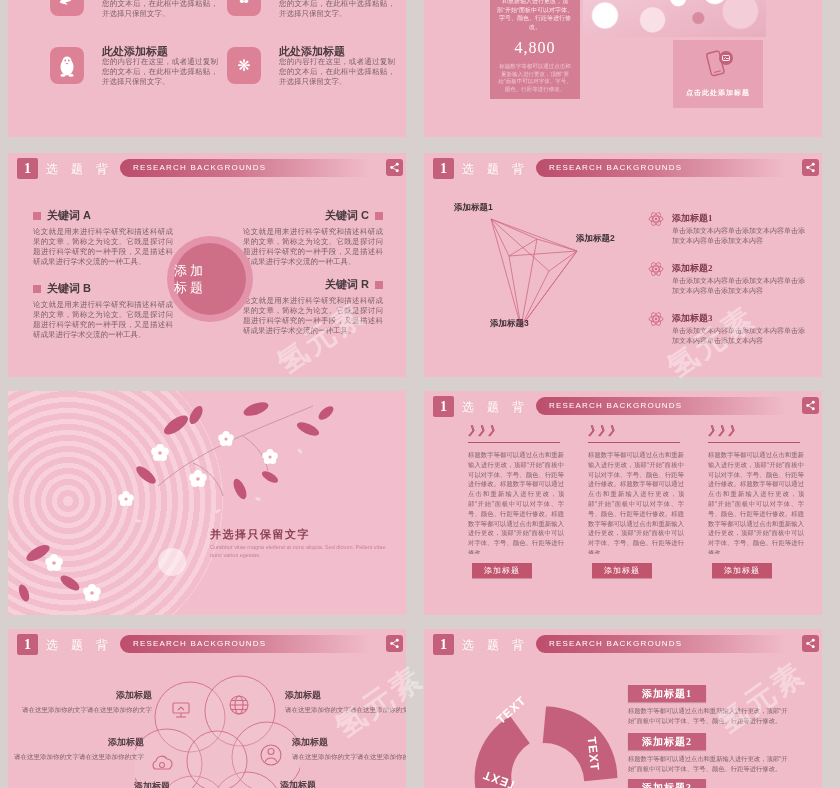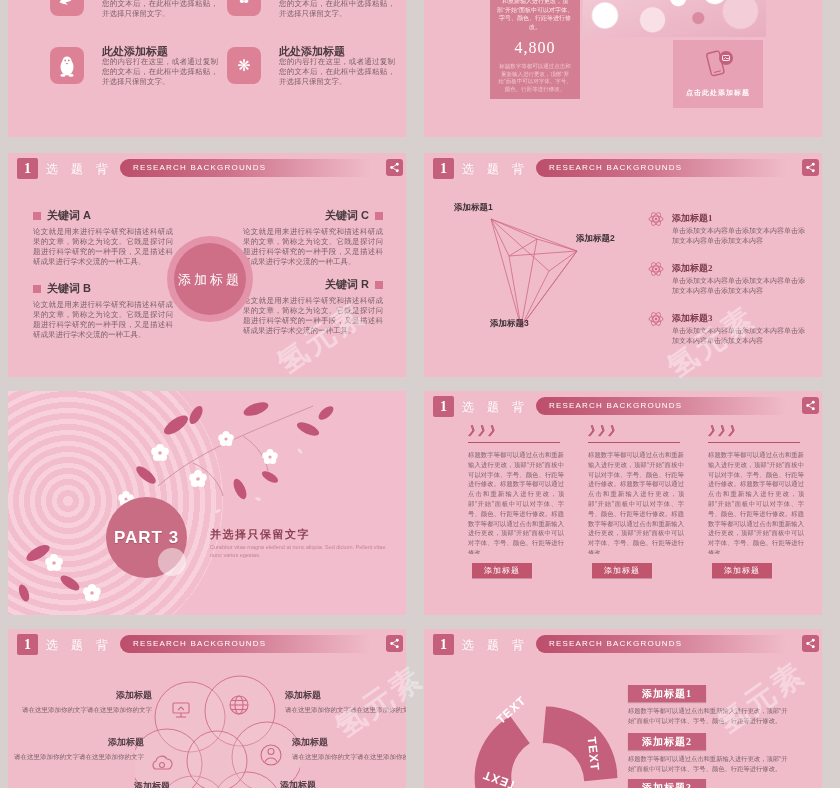--- a/index.html
+++ b/index.html
@@ -51,21 +51,21 @@
 
   
   .kw { position:absolute; width:140px; }
   .kw .kt { font-weight:700; font-size:11px; color:#45383d; }
   .kw .kx { margin-top:4px; font-size:7.5px; line-height:10px; color:#7b6168; text-align:justify; }
   .sq { display:inline-block; width:8px; height:8px; background:#d4768e; vertical-align:-1px; }
   .kw .kt .gap { display:inline-block; width:6px; }
   .bigcircle { position:absolute; left:159px; top:83px; width:86px; height:86px; border-radius:50%;
                background:#e494aa; display:flex; align-items:center; justify-content:center; }
   .bigcircle .inner { width:72px; height:72px; border-radius:50%; background:#cf6e87;
-               display:flex; flex-direction:row; align-items:center; justify-content:center;
+               display:flex; flex-direction:column; justify-content:center;
                color:#fff; font-family:"Liberation Serif","DejaVu Serif",serif; font-size:13px; line-height:17px; letter-spacing:3px; }
 
   
   .wf-label { position:absolute; font-weight:700; font-size:8.5px; color:#3f3338; }
   .wfitem { position:absolute; left:224px; width:160px; }
   .wfitem .icon { position:absolute; left:0; top:0; }
   .wfitem .t { position:absolute; left:24px; top:1px; font-weight:700; font-size:9px; color:#7e3b4d; font-family:"Liberation Serif",serif; }
   .wfitem .x { position:absolute; left:24px; top:15px; width:136px; font-size:7px; line-height:10px; color:#7b6168; }
 
   
@@ -382,23 +382,20 @@
             <circle r="1.8" fill="#e8a0b4"></circle>
           </g>
       </g>
       <g fill="#f6dae2">
         <ellipse cx="210" cy="120" rx="3" ry="1.5" transform="rotate(-30 210 120)"></ellipse>
         <ellipse cx="250" cy="108" rx="3" ry="1.5" transform="rotate(20 250 108)"></ellipse>
         <ellipse cx="292" cy="60" rx="3" ry="1.5" transform="rotate(50 292 60)"></ellipse>
         <ellipse cx="130" cy="130" rx="3" ry="1.5" transform="rotate(10 130 130)"></ellipse>
       </g>
     </svg>
-    <div class="partcircle">
-        <span>PART 3</span>
-      </div>
     <div class="partdot"></div>
     <div class="part-h">并选择只保留文字</div>
     <div class="part-x">Curabitur vitae magna eleifend at nunc aliquia. Sed dictum. Pellent vitae nunc varius egestas.</div>
   </section>
 
   <section class="slide" style="left:424px; top:391px;">
     <div class="shead">
       <div class="hnum">1</div>
       <div class="htitle">选 题 背 景 概 述</div>
       <div class="hbar">RESEARCH BACKGROUNDS</div>

